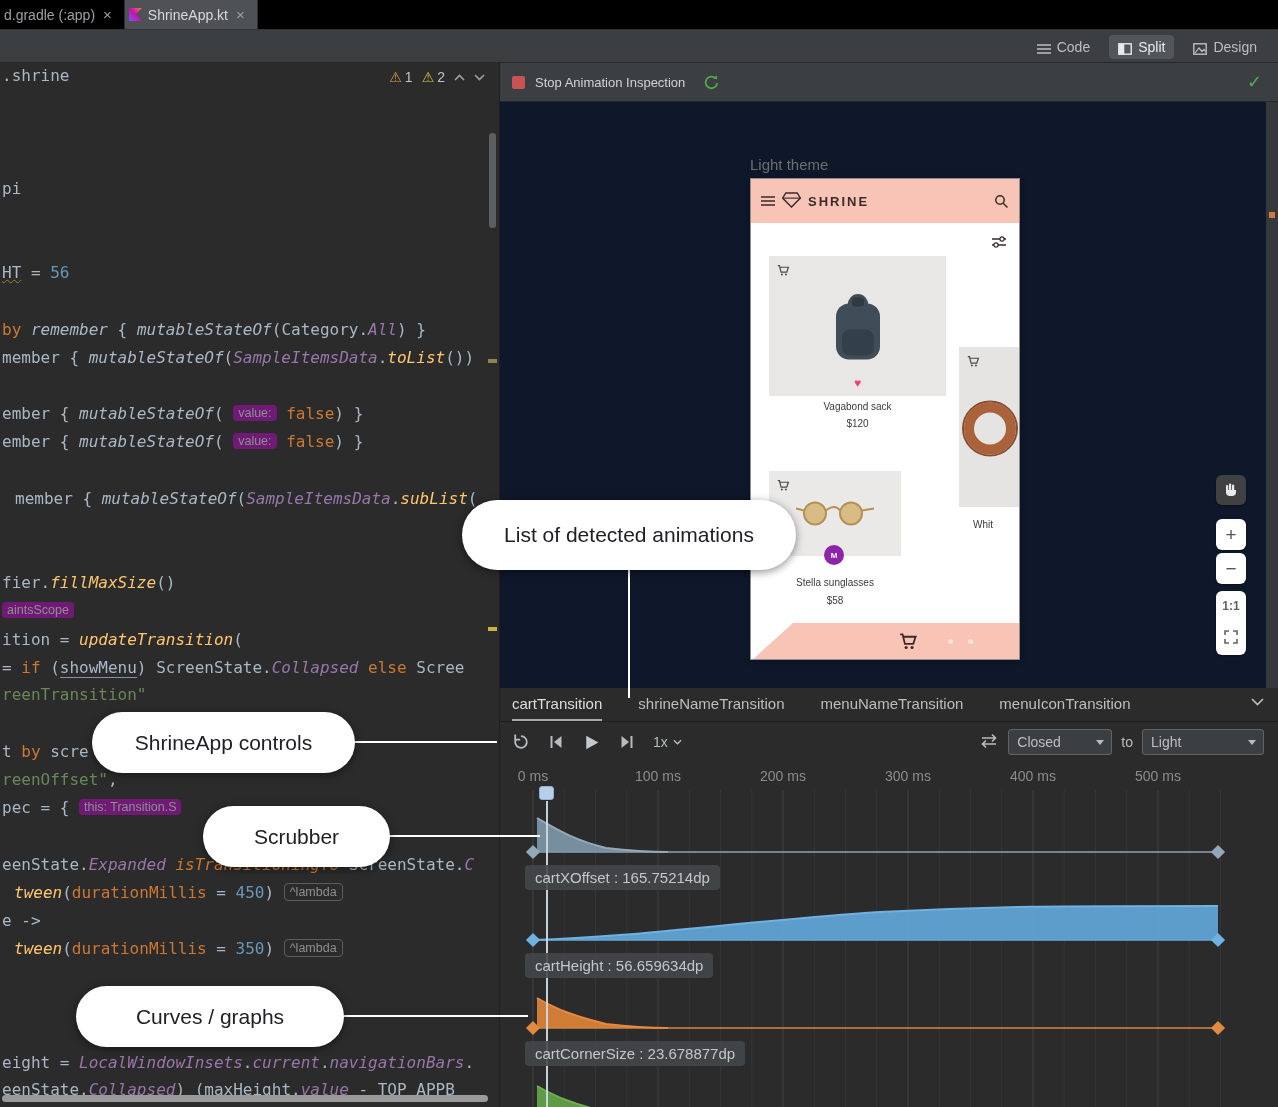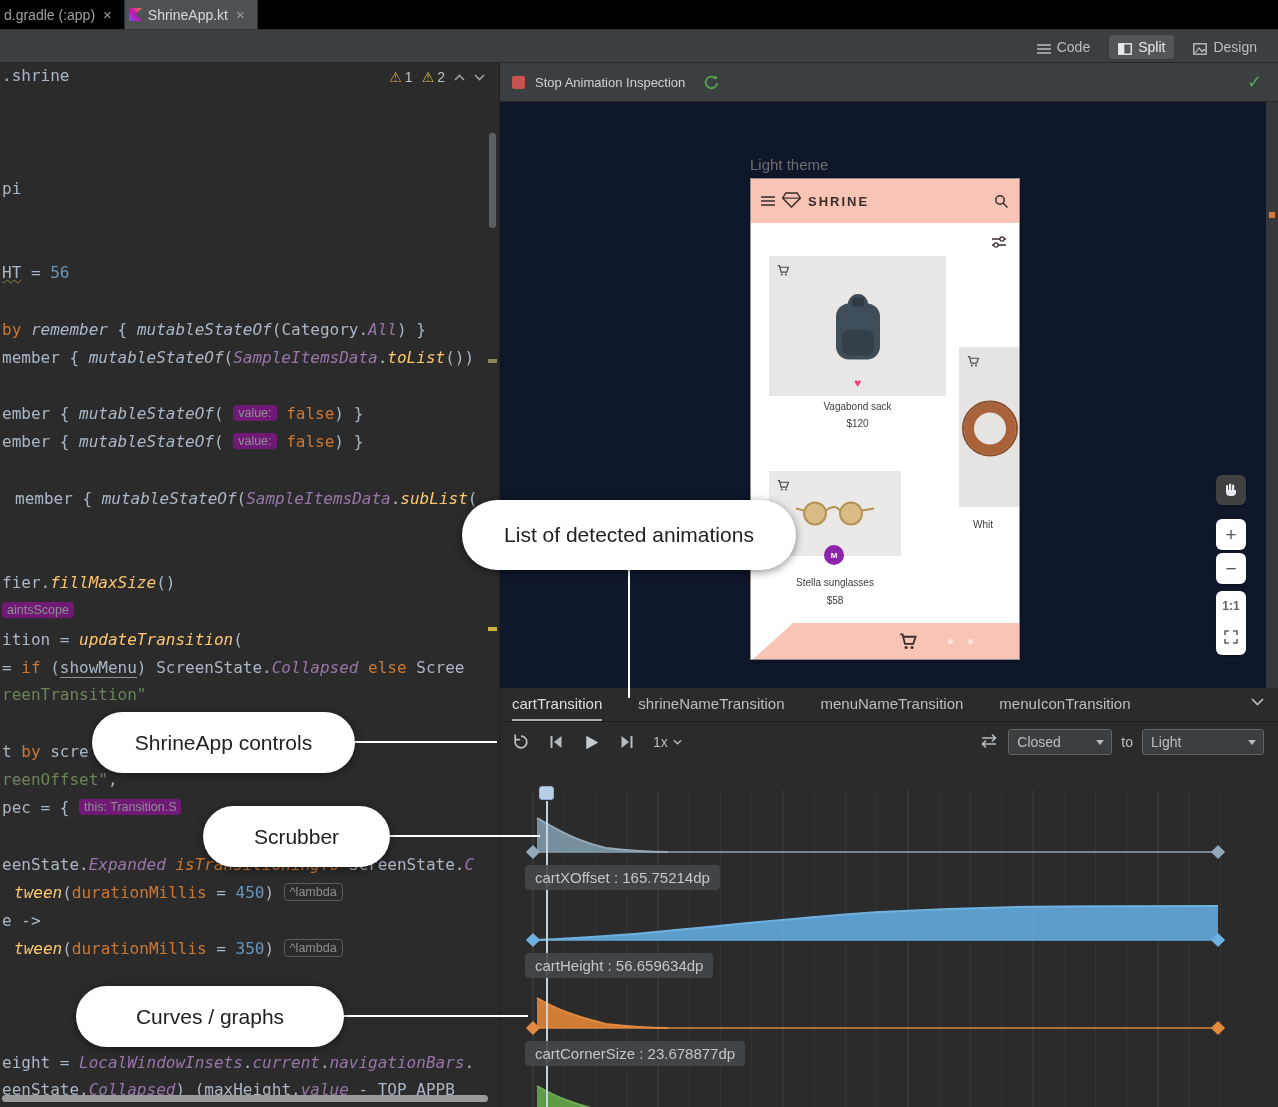--- a/index.html
+++ b/index.html
@@ -432,20 +432,28 @@
       <span class="to-label">to</span>
       <span class="combo combo-to">
         <span>Light</span>
         <svg width="8" height="5" viewBox="0 0 8 5">
             <path d="M0 0 h8 L4 5 Z" fill="#b6bcc0"></path>
           </svg>
       </span>
     </div>
   </div>
 
+  <div class="ruler">
+      <span class="rlabel" style="left: -2px;">0 ms</span>
+      <span class="rlabel" style="left: 123px;">100 ms</span>
+      <span class="rlabel" style="left: 248px;">200 ms</span>
+      <span class="rlabel" style="left: 373px;">300 ms</span>
+      <span class="rlabel" style="left: 498px;">400 ms</span>
+      <span class="rlabel" style="left: 623px;">500 ms</span>
+    </div>
 
   <svg id="curves" width="778" height="317">
       <line x1="33" y1="0" x2="33" y2="317" stroke="#3f4245" stroke-width="1"></line>
       <line x1="64.25" y1="0" x2="64.25" y2="317" stroke="#333639" stroke-width="1"></line>
       <line x1="95.5" y1="0" x2="95.5" y2="317" stroke="#333639" stroke-width="1"></line>
       <line x1="126.75" y1="0" x2="126.75" y2="317" stroke="#333639" stroke-width="1"></line>
       <line x1="158" y1="0" x2="158" y2="317" stroke="#3f4245" stroke-width="1"></line>
       <line x1="189.25" y1="0" x2="189.25" y2="317" stroke="#333639" stroke-width="1"></line>
       <line x1="220.5" y1="0" x2="220.5" y2="317" stroke="#333639" stroke-width="1"></line>
       <line x1="251.75" y1="0" x2="251.75" y2="317" stroke="#333639" stroke-width="1"></line>

